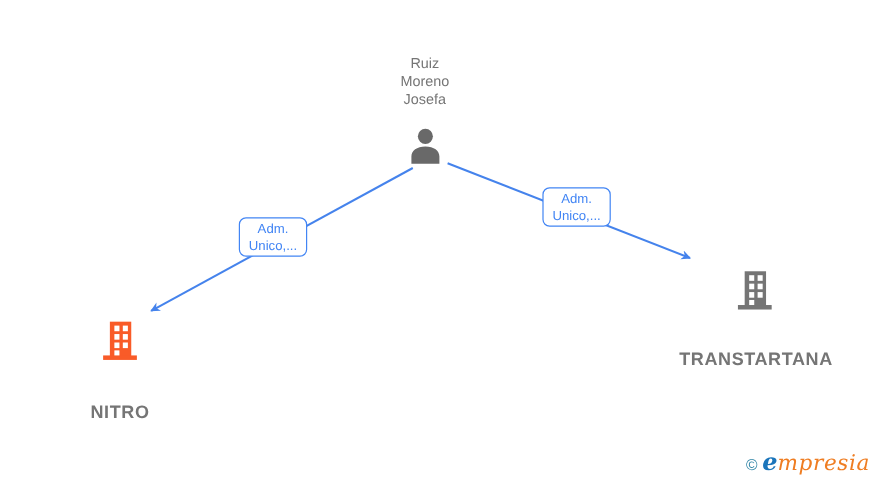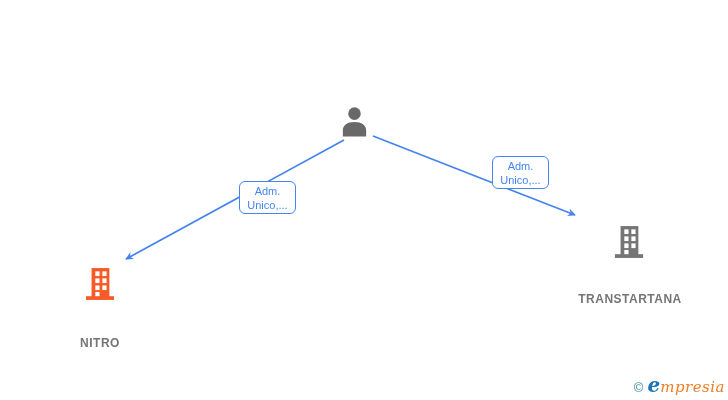--- a/index.html
+++ b/index.html
@@ -35,31 +35,30 @@
   .edge-label {
     width: 57px; height: 33px;
     background: #ffffff;
     border: 1.5px solid currentColor;
     border-radius: 6px;
     box-sizing: border-box;
     text-align: center;
     font-size: 11px; line-height: 14px;
     padding-top: 2px;
     z-index: 3;
-    margin-left: 40px;
   }
   .edge-label-left  { left: 199px; top: 181px; }
   .edge-label-right { left: 452px; top: 156px; }
   .company-icon { width: 30px; height: 34px; z-index: 2; }
   .company-icon-nitro { left: 85px;  top: 267px; }
   .company-icon-trans { left: 614px; top: 225px; }
   .company-label {
     width: 130px;
     text-align: center;
-    font-size: 12px; line-height: 15px;
+    font-size: 15px; line-height: 15px;
     font-weight: bold;
     letter-spacing: 0.5px;
     color: #757575;
     white-space: pre;
     z-index: 2;
   }
   .company-label-nitro { left: 35px;  top: 306px; }
   .company-label-trans { left: 565px; top: 262px; }
   .footer-logo {
     right: 3px; bottom: 3px;
@@ -67,37 +66,42 @@
     align-items: baseline;
     gap: 4px;
     z-index: 2;
   }
   .footer-logo .copyright { font-size: 13px; }
   .footer-logo .brand {
     font-family: "DejaVu Serif", serif;
     font-style: italic;
   }
   .footer-logo .brand-initial { font-size: 20px; font-weight: bold; }
-  .footer-logo .brand-rest { font-size: 15px; letter-spacing: 0.5px; }
+  .footer-logo .brand-rest { font-size: 18px; letter-spacing: 0.5px; }
 </style>
 </head>
 <body>
 
 <div class="canvas">
 
   <svg class="connectors" viewBox="0 0 728 400" style="color: rgb(69, 131, 236);">
     <defs>
       <marker id="arrow" viewBox="0 0 10 10" refX="8" refY="5" markerWidth="9" markerHeight="9" markerUnits="userSpaceOnUse" orient="auto-start-reverse">
         <path d="M0,0.6 L9,5 L0,9.4 L2.8,5 z" fill="currentColor"></path>
       </marker>
     </defs>
     <line x1="344" y1="140" x2="126" y2="259" stroke="currentColor" stroke-width="1.7" marker-end="url(#arrow)"></line>
     <line x1="373" y1="136" x2="575" y2="215" stroke="currentColor" stroke-width="1.7" marker-end="url(#arrow)"></line>
   </svg>
 
+  <div class="abs person-name" style="color: rgb(117, 117, 117);">
+    <div>Ruiz</div>
+    <div>Moreno</div>
+    <div>Josefa</div>
+  </div>
   <div class="abs person-icon" style="color: rgb(105, 105, 105);">
     <svg viewBox="0 0 24 24" width="35" height="35">
       <circle cx="12" cy="6.6" r="4.3" fill="currentColor"></circle>
       <path d="M12,12.4 c-4.9,0 -8,2.4 -8,5.7 V22.2 h16 v-4.1 c0,-3.3 -3.1,-5.7 -8,-5.7 z" fill="currentColor"></path>
     </svg>
   </div>
 
   <div class="abs edge-label edge-label-left" style="color: rgb(66, 133, 244);">
     <div>Adm.</div>
     <div>Unico,...</div>

